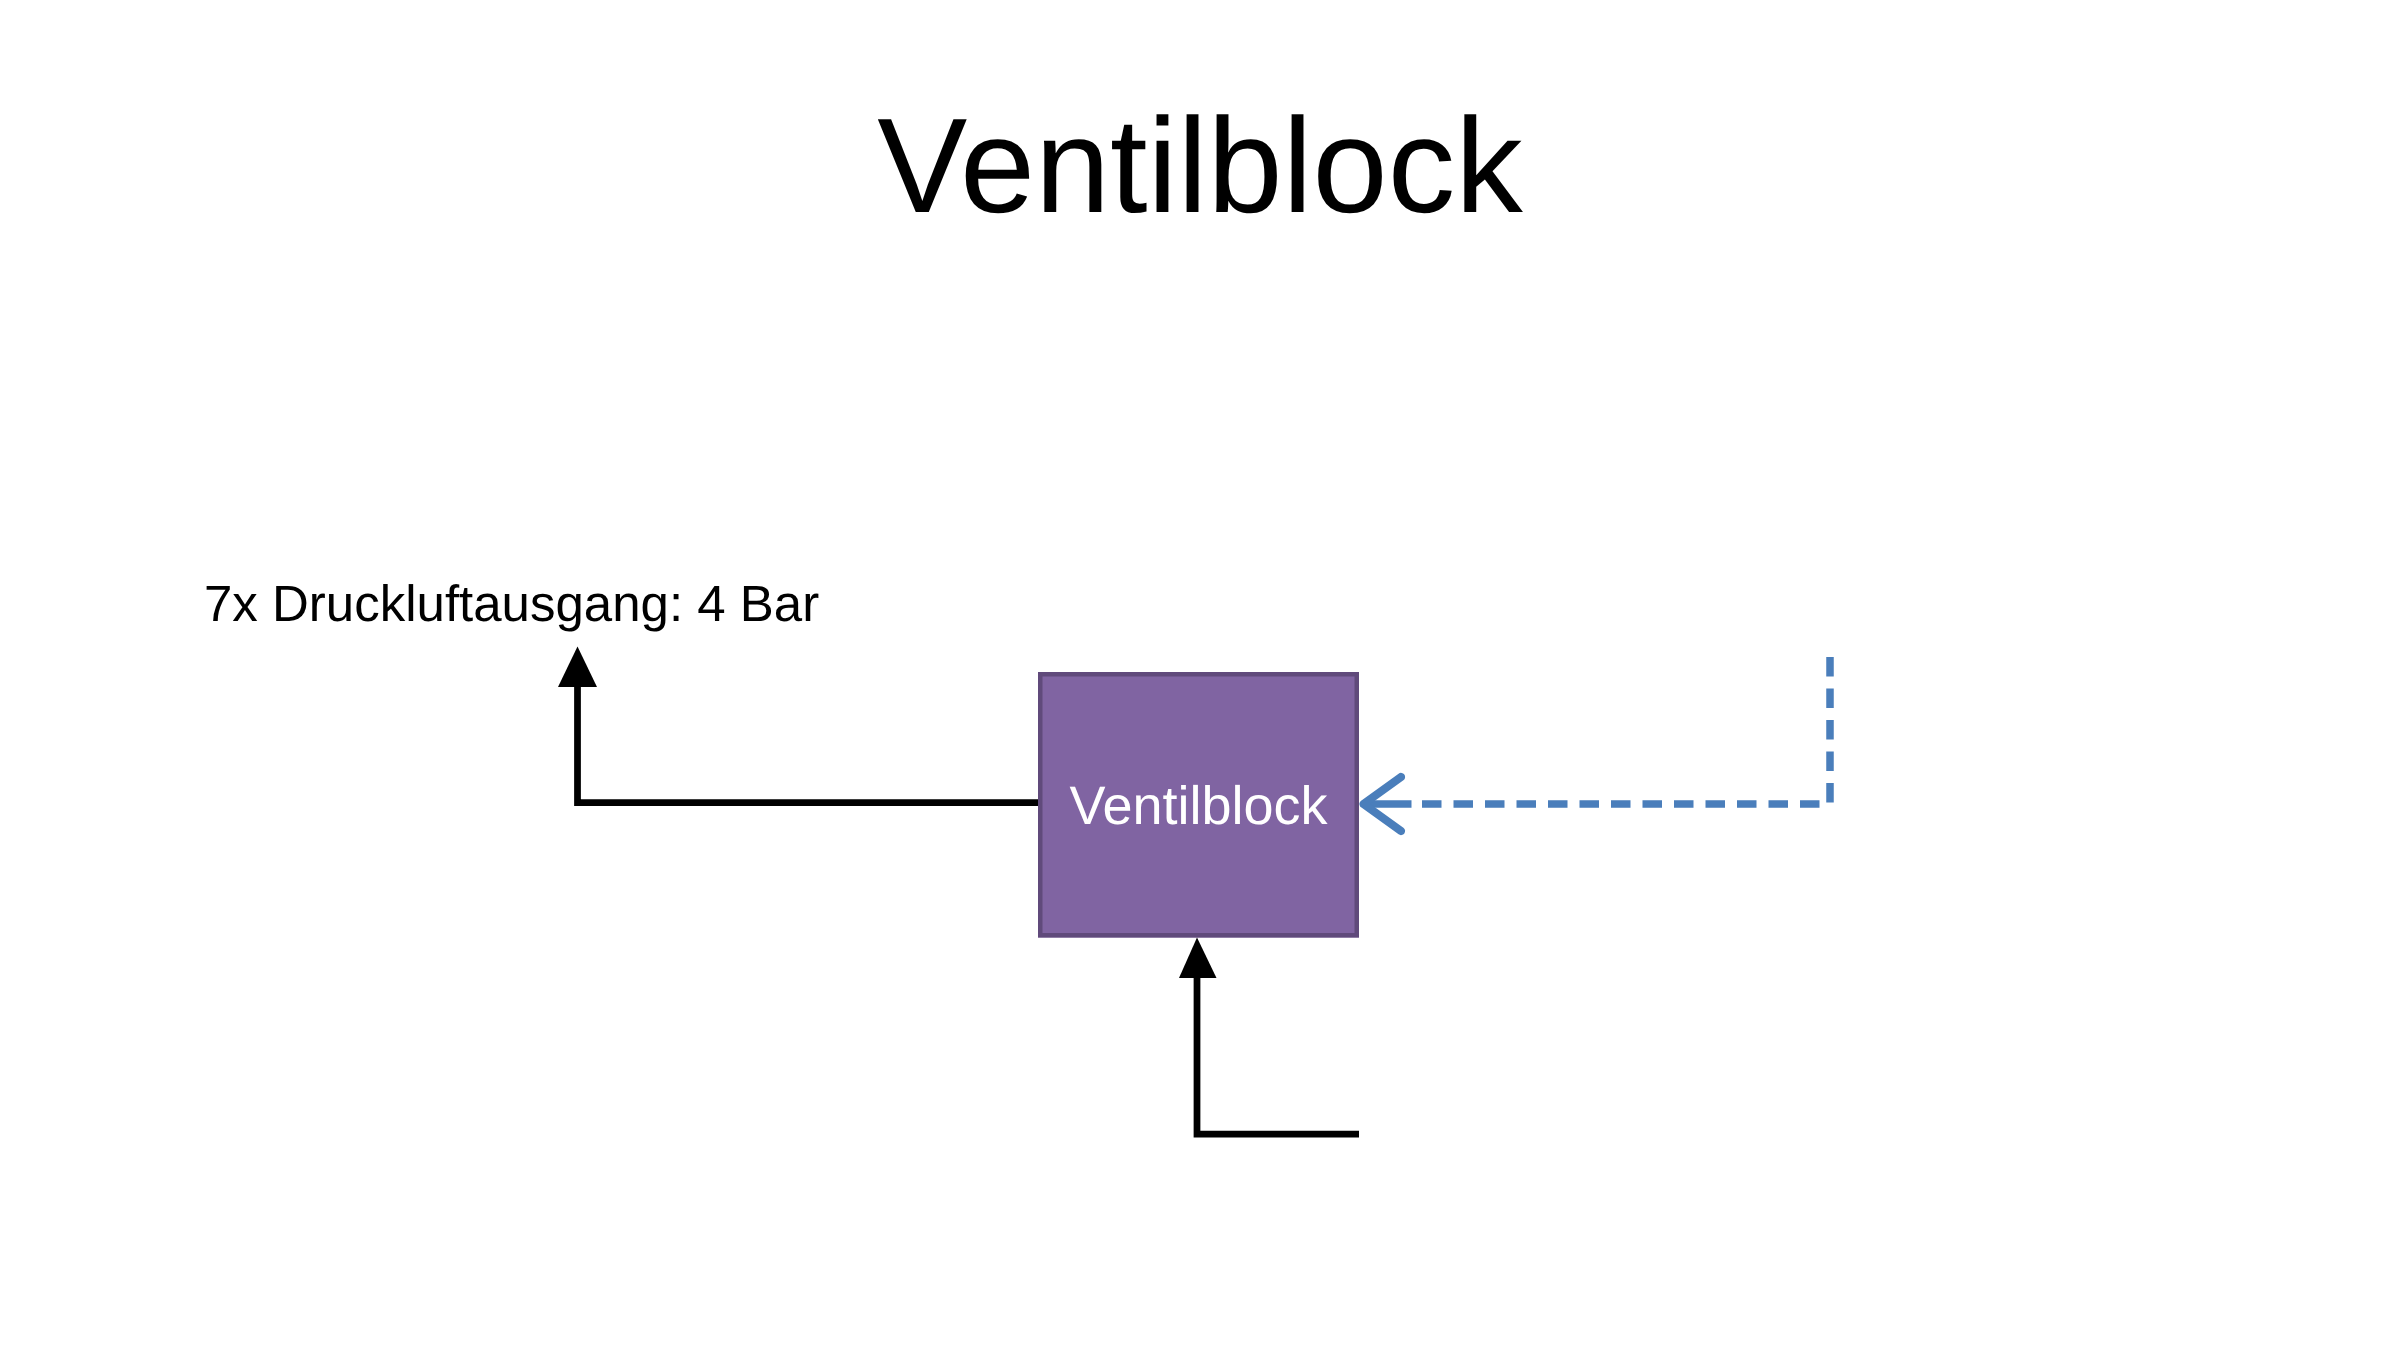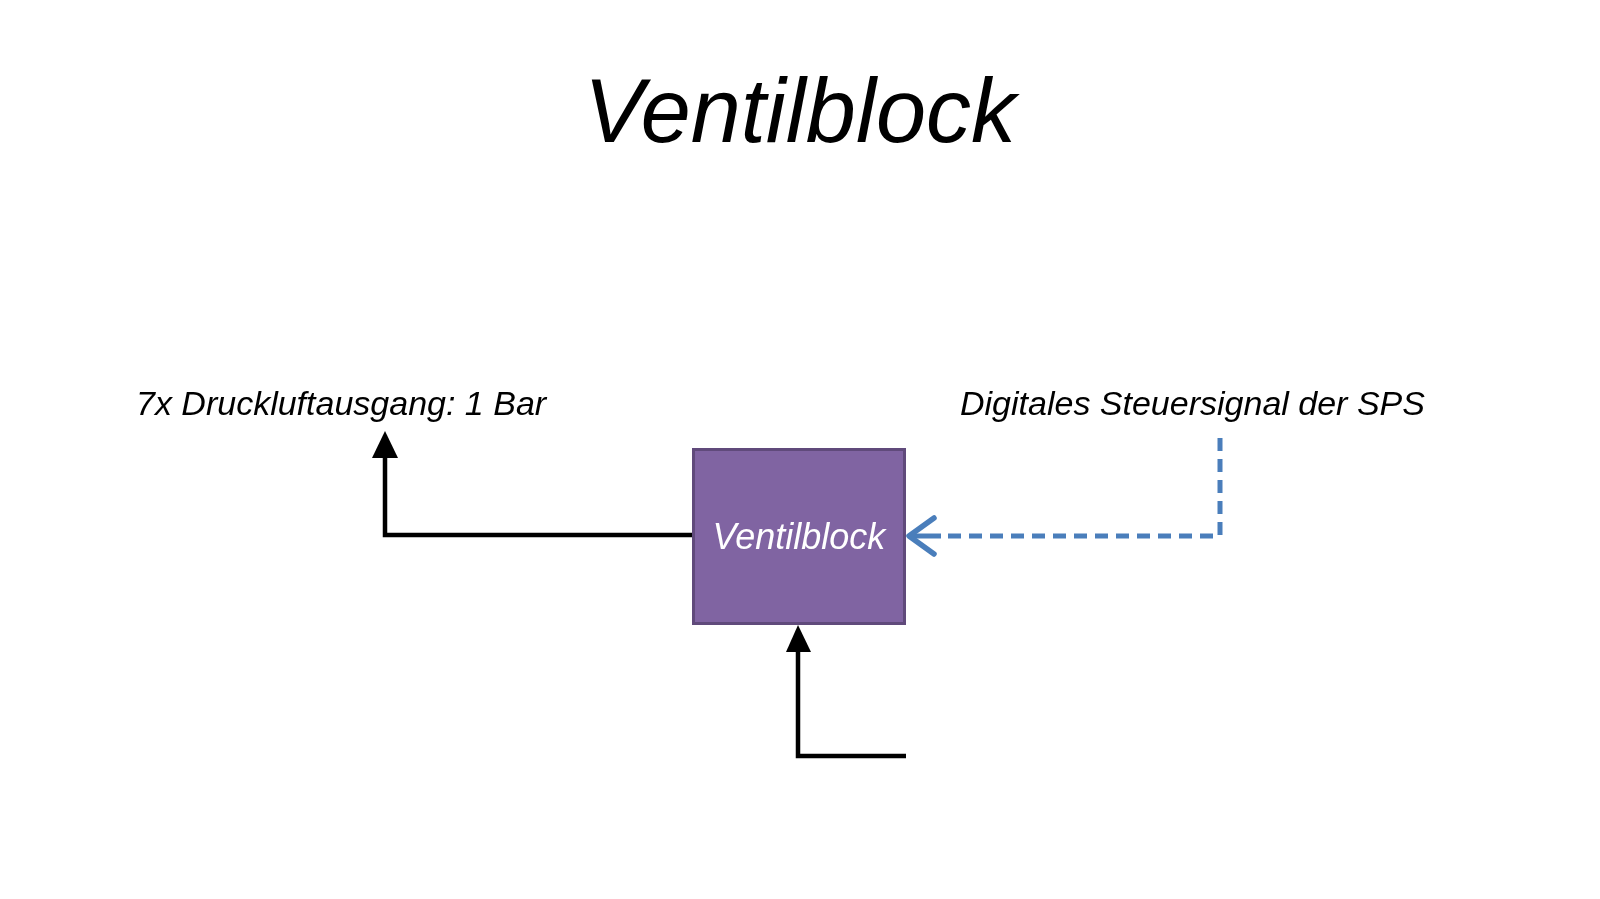--- a/index.html
+++ b/index.html
@@ -9,21 +9,20 @@
     height: 899px;
     background: #ffffff;
     overflow: hidden;
     font-family: "Liberation Sans", sans-serif;
   }
   .slide {
     position: relative;
     width: 1600px;
     height: 899px;
     background: #ffffff;
-    font-style: italic;
   }
   .slide-title {
     position: absolute;
     top: 57px;
     left: 0;
     width: 100%;
     text-align: center;
     font-size: 90px;
     line-height: 1.2;
     color: #000000;
@@ -71,23 +70,22 @@
   .signal-solid { stroke: var(--signal-color, #4A7EBB); stroke-width: 5; fill: none; }
   .signal-head { stroke: var(--signal-color, #4A7EBB); stroke-width: 5.5; fill: none; stroke-linecap: round; stroke-linejoin: round; }
 </style>
 </head>
 <body style="background: rgb(255, 255, 255);">
 
 <div class="slide">
 
   <div class="slide-title">Ventilblock</div>
 
-  <div class="annotation outputs">7x Druckluftausgang: 1 Bar</div>
+  <div class="annotation outputs">7x Druckluftausgang: 4 Bar</div>
 
-  <div class="annotation signal">Digitales Steuersignal der SPS</div>
 
 
   <div class="valve-block">
     <span class="block-label">Ventilblock</span>
   </div>
 
   <svg class="arrow-layer" viewBox="0 0 1600 899" aria-hidden="true">
 
     <g>
       <path class="black-line" d="M 692 535 H 385 V 456"></path>

